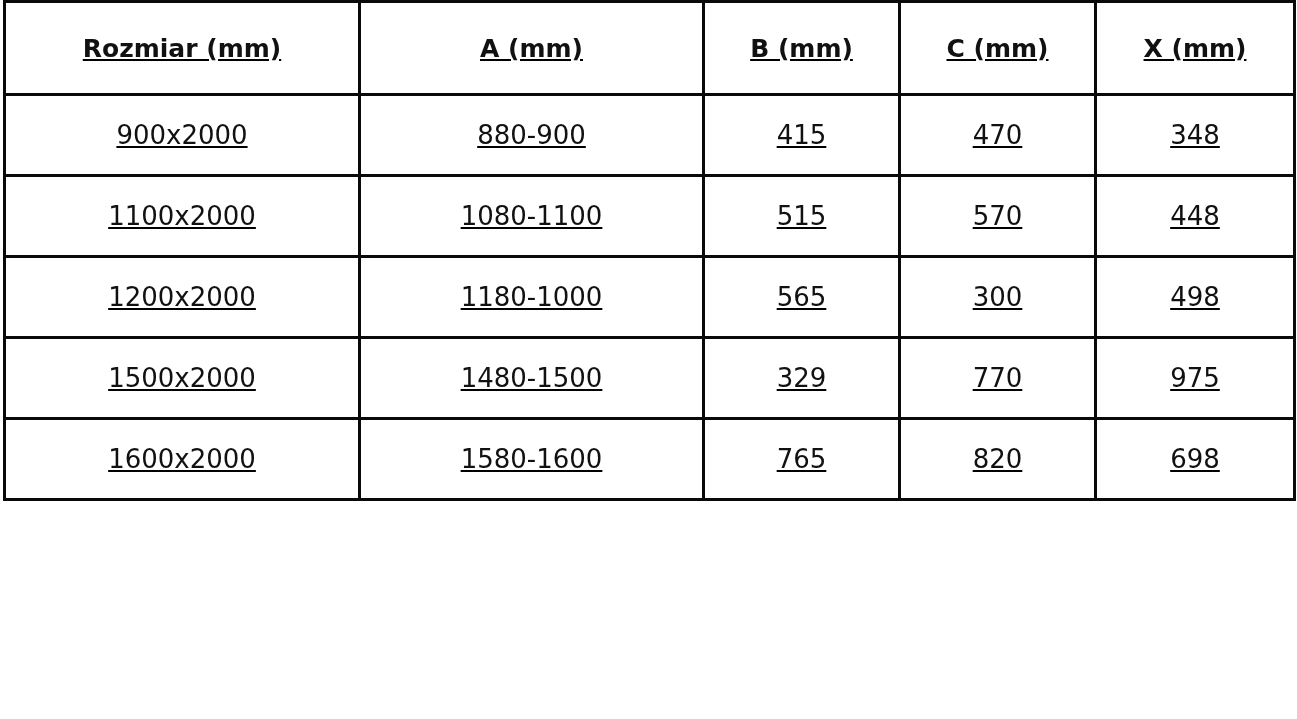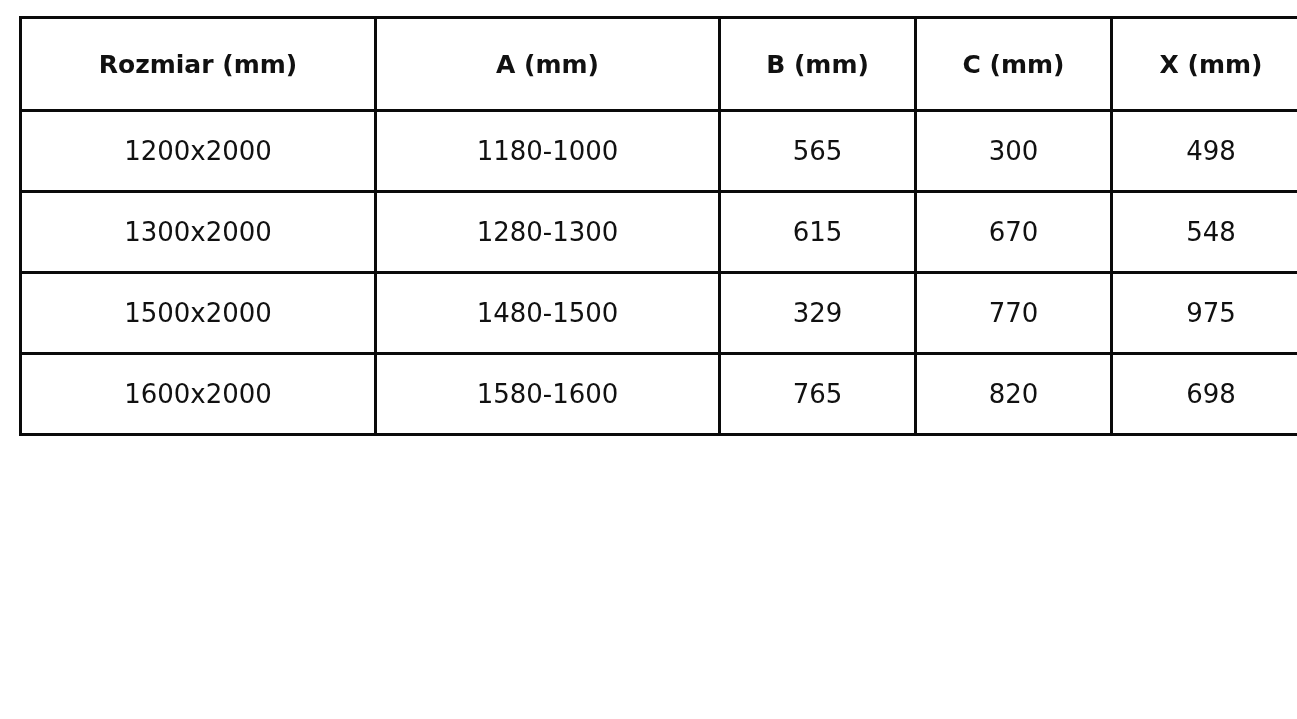--- a/index.html
+++ b/index.html
@@ -11,21 +11,22 @@
     width: 1297px;
     height: 719px;
     font-family: "DejaVu Sans", sans-serif;
     color: #000000;
     overflow: hidden;
   }
   .table-wrap {
     width: 1297px;
     height: 719px;
     box-sizing: border-box;
-    padding: 16px;
+    padding: 0;
+    text-decoration: underline;
   }
   table.size-table {
     border-collapse: collapse;
     width: 1290px;
     margin: 0 0 0 3px;
     table-layout: fixed;
   }
   table.size-table th,
   table.size-table td {
     border: 3px solid #0a0a0a;
@@ -69,32 +70,39 @@
       <tr>
         <th>Rozmiar (mm)</th>
         <th>A (mm)</th>
         <th>B (mm)</th>
         <th>C (mm)</th>
         <th>X (mm)</th>
       </tr>
     </thead>
     <tbody>
       <tr>
+        <td>900x2000</td>
+        <td>880-900</td>
+        <td>415</td>
+        <td>470</td>
+        <td>348</td>
+      </tr>
+      <tr>
+        <td>1100x2000</td>
+        <td>1080-1100</td>
+        <td>515</td>
+        <td>570</td>
+        <td>448</td>
+      </tr>
+      <tr>
         <td>1200x2000</td>
         <td>1180-1000</td>
         <td>565</td>
         <td>300</td>
         <td>498</td>
-      </tr>
-      <tr>
-        <td>1300x2000</td>
-        <td>1280-1300</td>
-        <td>615</td>
-        <td>670</td>
-        <td>548</td>
       </tr>
       <tr>
         <td>1500x2000</td>
         <td>1480-1500</td>
         <td>329</td>
         <td>770</td>
         <td>975</td>
       </tr>
       <tr>
         <td>1600x2000</td>

